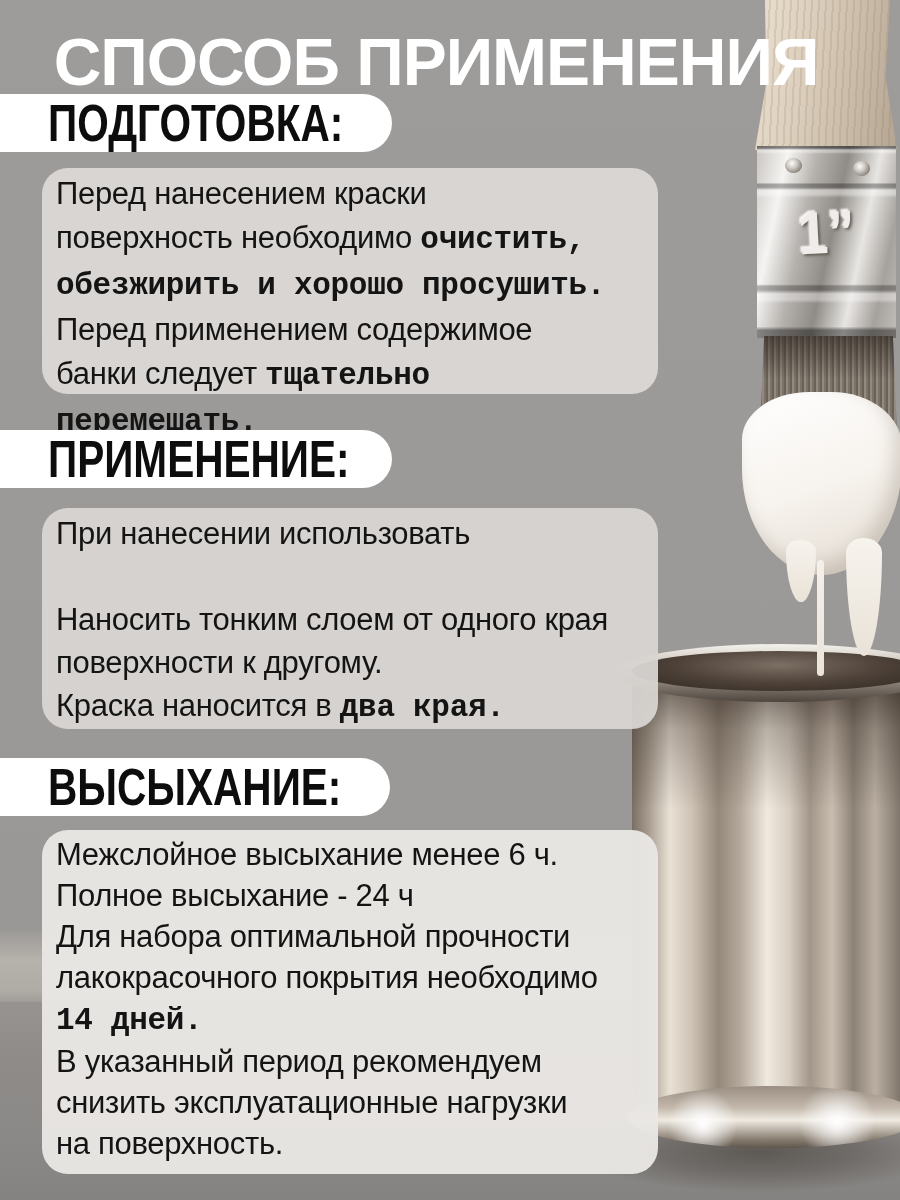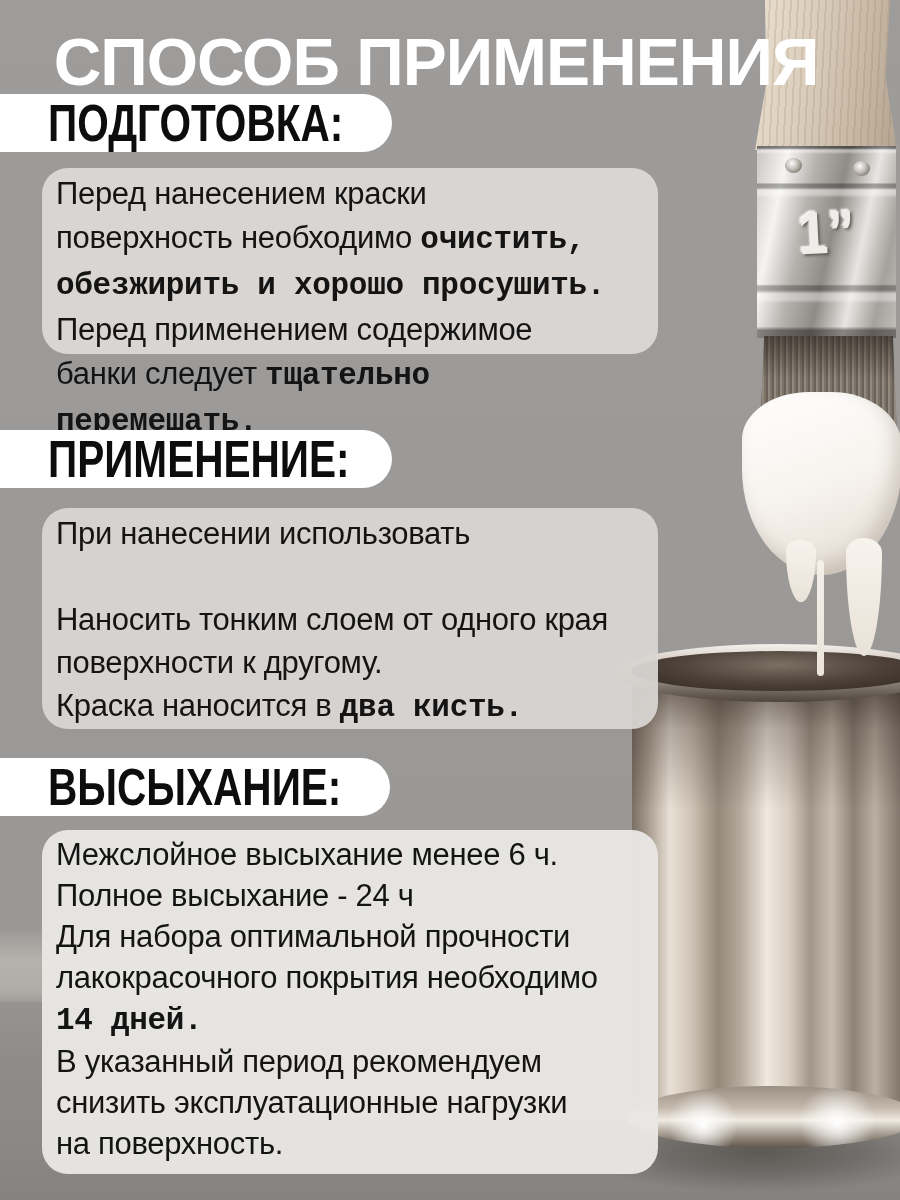--- a/index.html
+++ b/index.html
@@ -68,21 +68,21 @@
   .title{position:absolute;left:0;top:6px;width:840px;margin:16px;z-index:6;
     text-align:center;color:#fff;font-size:66px;font-weight:bold;letter-spacing:-1px;line-height:80px;}
   .pill{position:absolute;left:-28px;height:58px;z-index:6;background:#fff;border-radius:34px;
     display:flex;align-items:center;padding-left:76px;box-sizing:border-box;}
   .pill-text{display:inline-block;transform:scaleX(.78);transform-origin:left center;
     font-size:52px;font-weight:bold;color:#0d0d0d;letter-spacing:0;white-space:nowrap;}
   .pill1{top:94px;width:420px;}
   .pill2{top:430px;width:420px;}
   .pill3{top:758px;width:418px;}
   .card{position:absolute;left:42px;width:616px;z-index:5;border-radius:26px;box-sizing:border-box;padding:4px 14px;}
-  .card1{top:168px;height:186px;background:rgba(219,216,213,.95);}
+  .card1{top:168px;height:226px;background:rgba(219,216,213,.95);}
   .card2{top:508px;height:221px;background:rgba(216,213,210,.95);}
   .card3{top:830px;height:344px;background:rgba(233,231,228,.96);}
   .body-text{margin:0;white-space:pre-line;color:#141414;font-size:31px;letter-spacing:-0.3px;line-height:44px;}
   .card2 .body-text{line-height:43px;}
   .card3 .body-text{line-height:41px;font-size:31px;}
   .b{font-weight:bold;font-family:Liberation Mono, monospace;}
 </style>
 </head>
 <body>
 
@@ -129,21 +129,21 @@
   </div>
 
   <div class="pill pill2">
       <span class="pill-text">ПРИМЕНЕНИЕ:</span>
     </div>
   <div class="card card2">
     <p class="body-text"><span>При нанесении использовать
 </span><span>
 Наносить тонким слоем от одного края
 поверхности к другому.
-Краска наносится в </span><span class="b">два кисть.</span></p>
+Краска наносится в </span><span class="b">два края.</span></p>
   </div>
 
   <div class="pill pill3">
       <span class="pill-text">ВЫСЫХАНИЕ:</span>
     </div>
   <div class="card card3">
     <p class="body-text"><span>Межслойное высыхание менее 6 ч.
 Полное высыхание - 24 ч
 Для набора оптимальной прочности
 лакокрасочного покрытия необходимо

